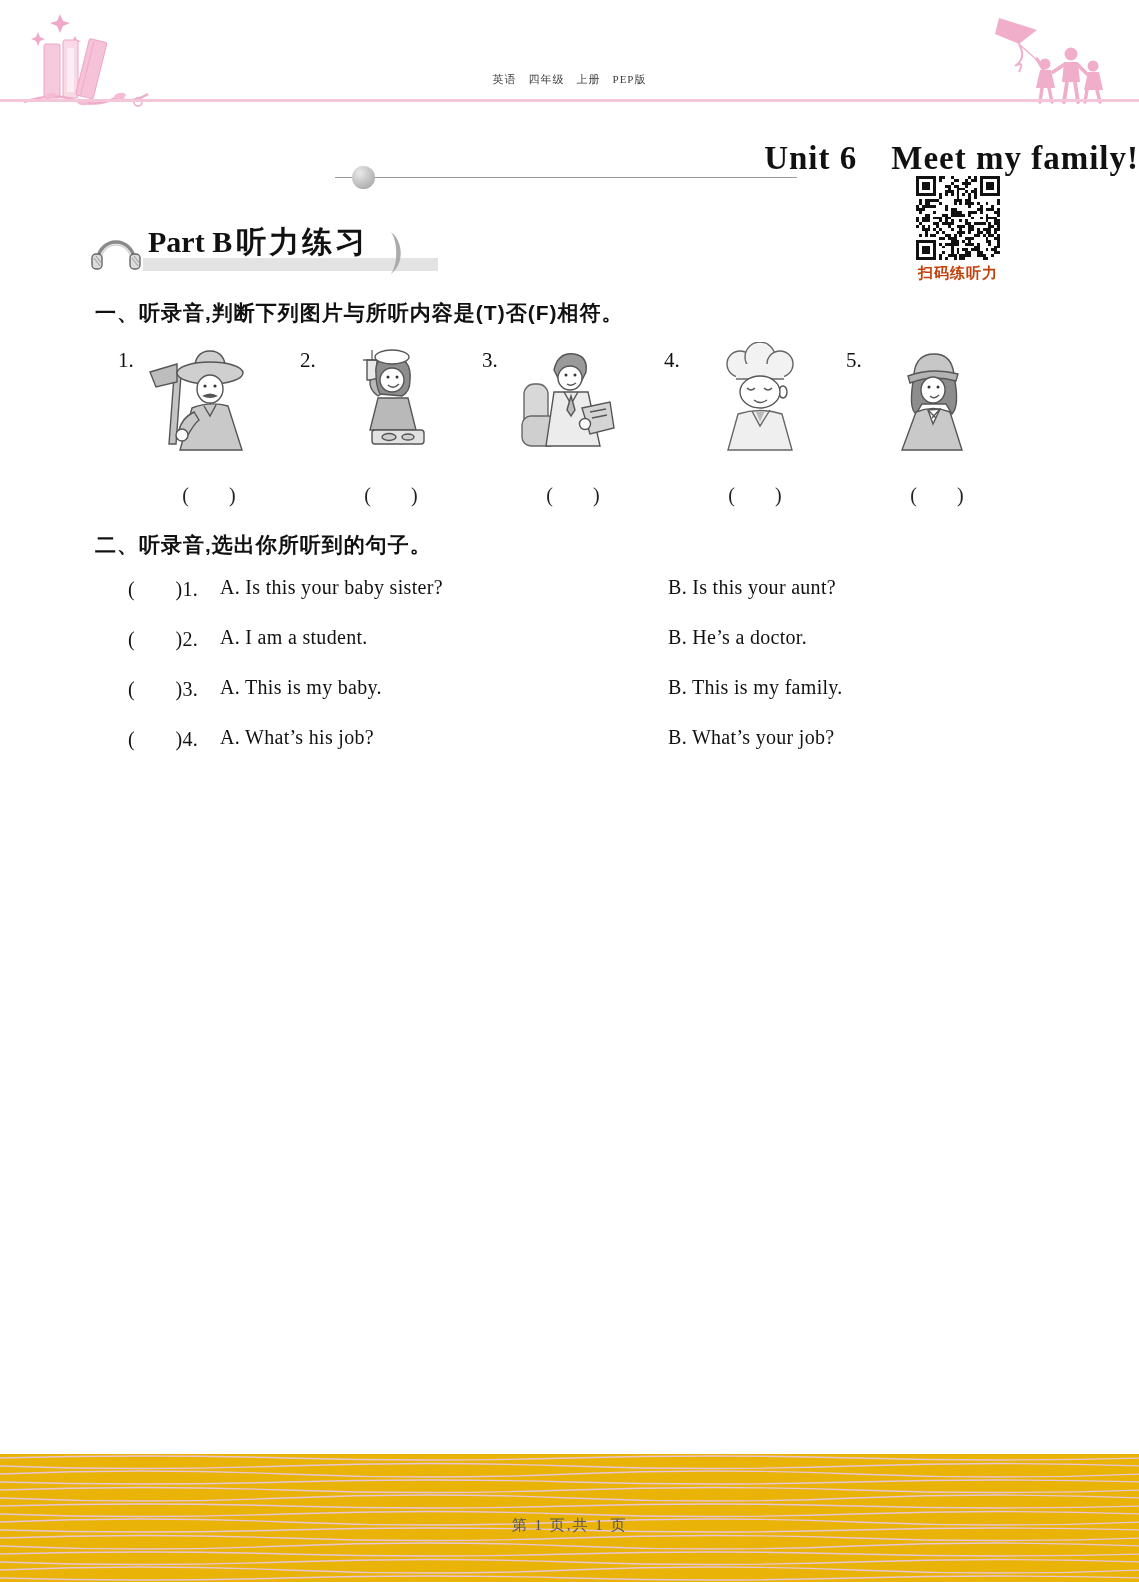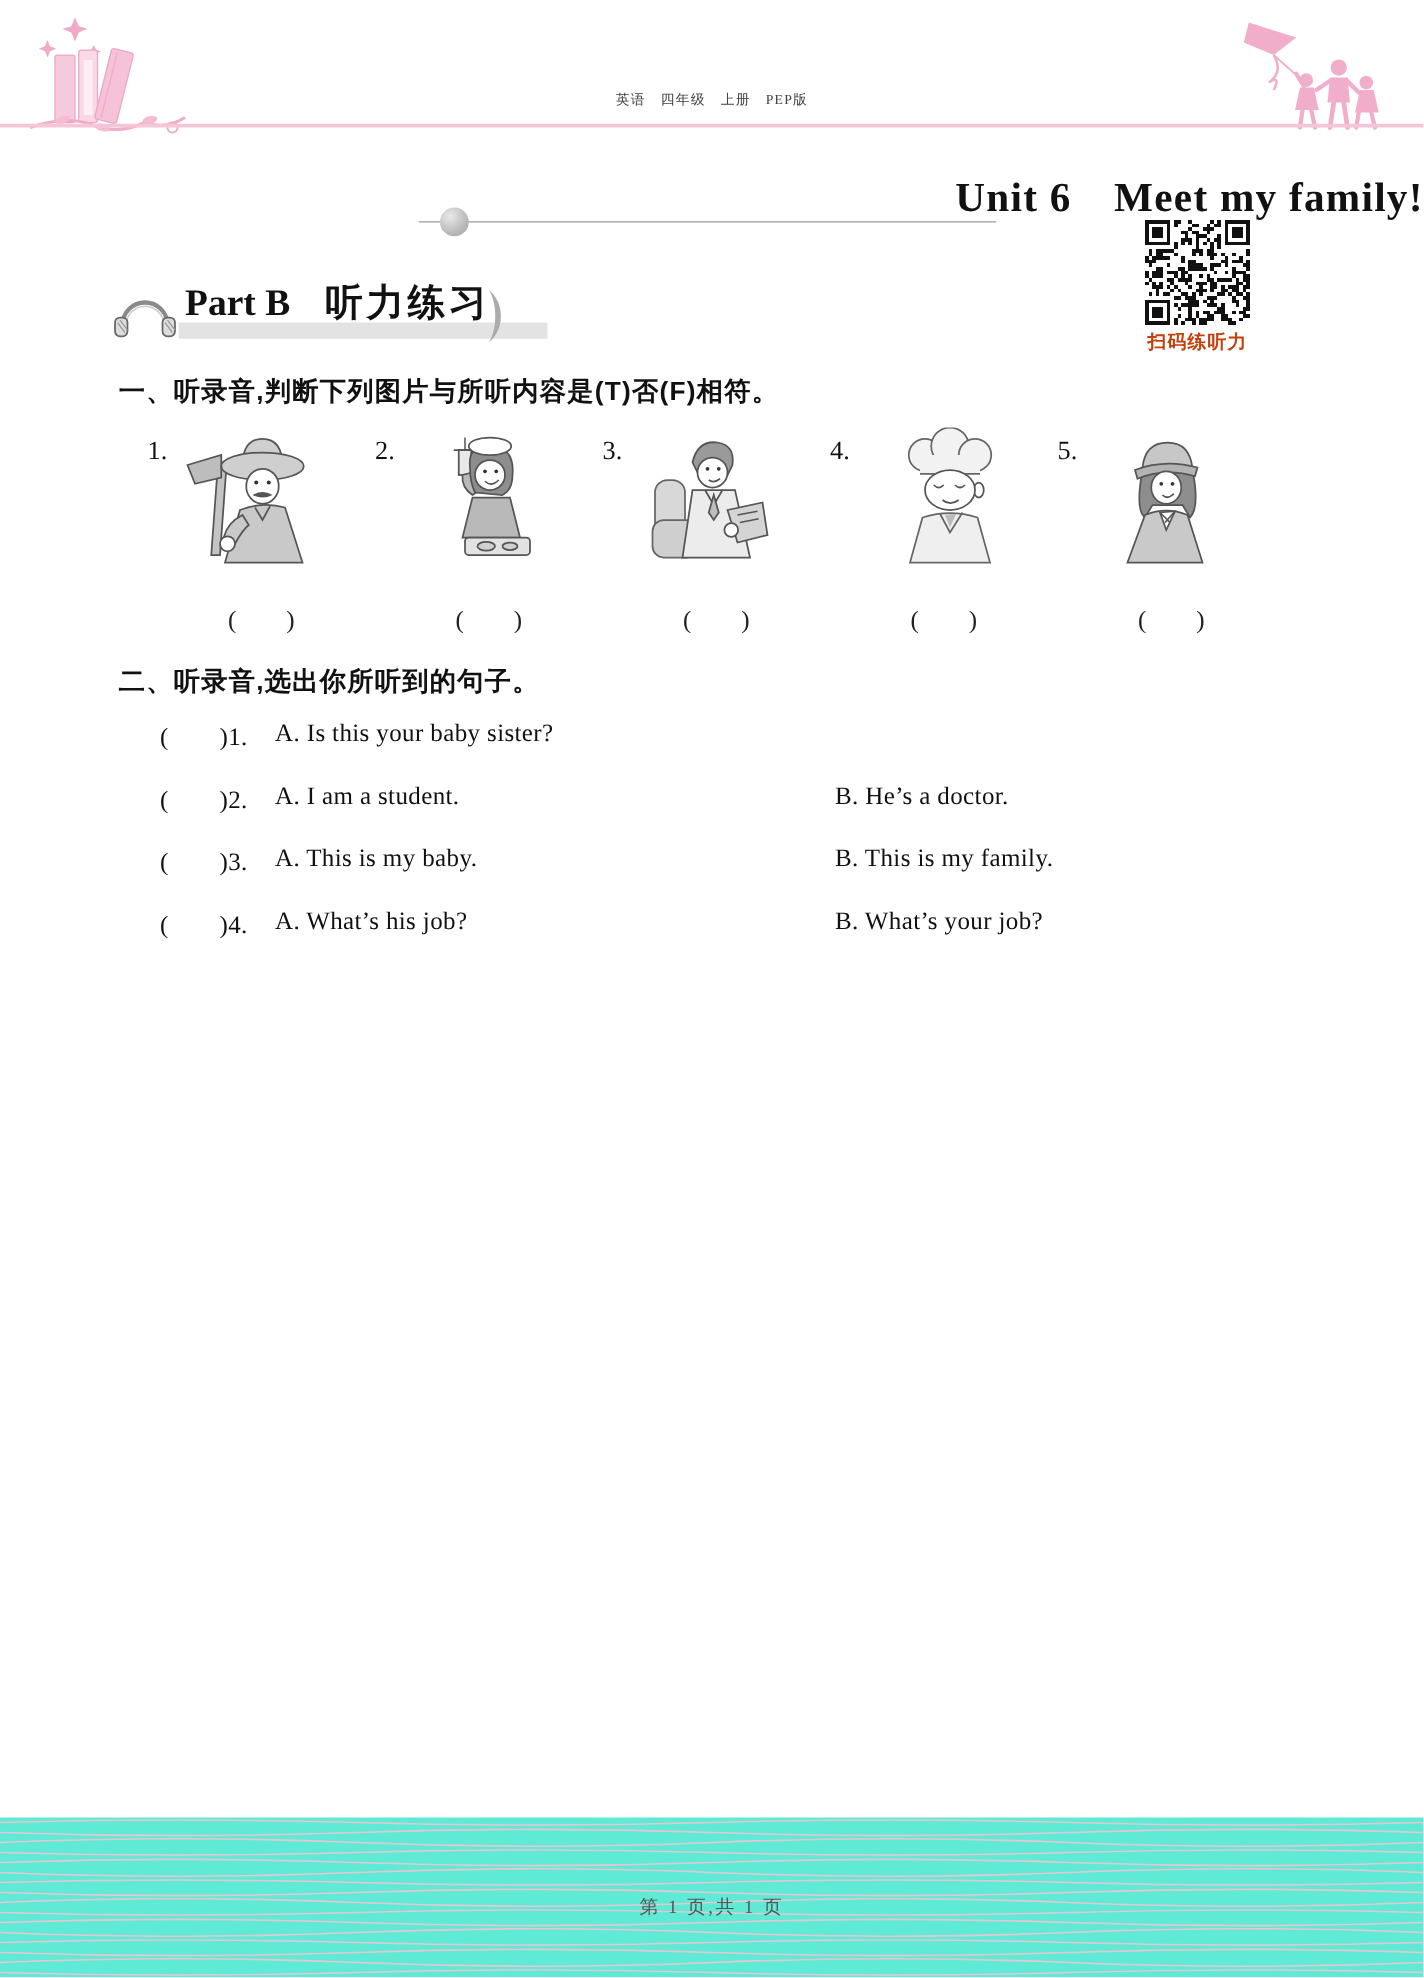--- a/index.html
+++ b/index.html
@@ -23,42 +23,42 @@
   
   .qr-block{position:absolute;left:910px;top:176px;width:96px;text-align:center;}
   .qr-caption{margin-top:4px;font-family:"Liberation Sans",sans-serif;font-weight:bold;
               font-size:15px;color:#c2410c;letter-spacing:1px;white-space:nowrap;}
 
   
   .partb{position:absolute;left:88px;top:220px;height:64px;width:420px;}
   .pb-band{position:absolute;left:55px;top:38px;width:295px;height:13px;background:#e3e3e3;}
   .pb-icon{position:absolute;left:0;top:4px;}
   .pb-text{position:absolute;left:60px;top:2px;font-weight:bold;font-size:30px;white-space:nowrap;}
-  .pb-zh{font-family:Liberation Serif, serif;margin-left:28px;letter-spacing:3px;text-align:center;}
+  .pb-zh{font-family:Liberation Serif, serif;margin-left:4px;letter-spacing:3px;text-align:center;}
   .pb-crescent{position:absolute;left:300px;top:10px;}
 
   
   .sec-heading{position:absolute;left:95px;font-family:"Liberation Sans",sans-serif;
                font-weight:bold;font-size:21px;letter-spacing:1px;white-space:nowrap;}
   .s1{top:299px;} .s2{top:531px;}
 
   
   .pics-row{position:absolute;left:118px;top:342px;width:910px;display:flex;}
   .pic-col{width:182px;}
   .pic-top{display:flex;align-items:flex-start;height:118px;}
   .pic-num{font-size:21px;width:26px;flex:none;padding-top:6px;}
   .pic-blank{text-align:center;margin-top:22px;font-size:20px;color:#222;}
 
   
   .s2-rows{position:absolute;left:128px;top:576px;width:920px;}
   .q-row{display:grid;grid-template-columns:92px 448px 1fr;height:34px;margin-bottom:16px;
          font-size:20px;letter-spacing:0.3px;align-items:start;white-space:nowrap;}
 
   
-  .footer{position:absolute;left:0;bottom:0;width:1139px;height:128px;background:#5eead4;}
+  .footer{position:absolute;left:0;bottom:0;width:1139px;height:128px;background:#eab308;}
   .footer-waves{position:absolute;left:0;top:0;width:100%;height:100%;}
   .footer-text{position:absolute;top:62px;left:0;width:100%;text-align:center;
                font-size:15px;color:#555;letter-spacing:2px;}
 
   svg{display:block;}
   .fig{flex:none;}
 </style>
 </head>
 <body>
 
@@ -552,20 +552,21 @@
     </div>
 
   </div>
 
   <div class="sec-heading s2">二、听录音,选出你所听到的句子。</div>
 
   <div class="s2-rows">
     <div class="q-row">
       <span>(　　)1.</span>
       <span>A. Is this your baby sister?</span>
+      <span>B. Is this your aunt?</span>
     </div>
     <div class="q-row">
       <span>(　　)2.</span>
       <span>A. I am a student.</span>
       <span>B. He’s a doctor.</span>
     </div>
     <div class="q-row">
       <span>(　　)3.</span>
       <span>A. This is my baby.</span>
       <span>B. This is my family.</span>

